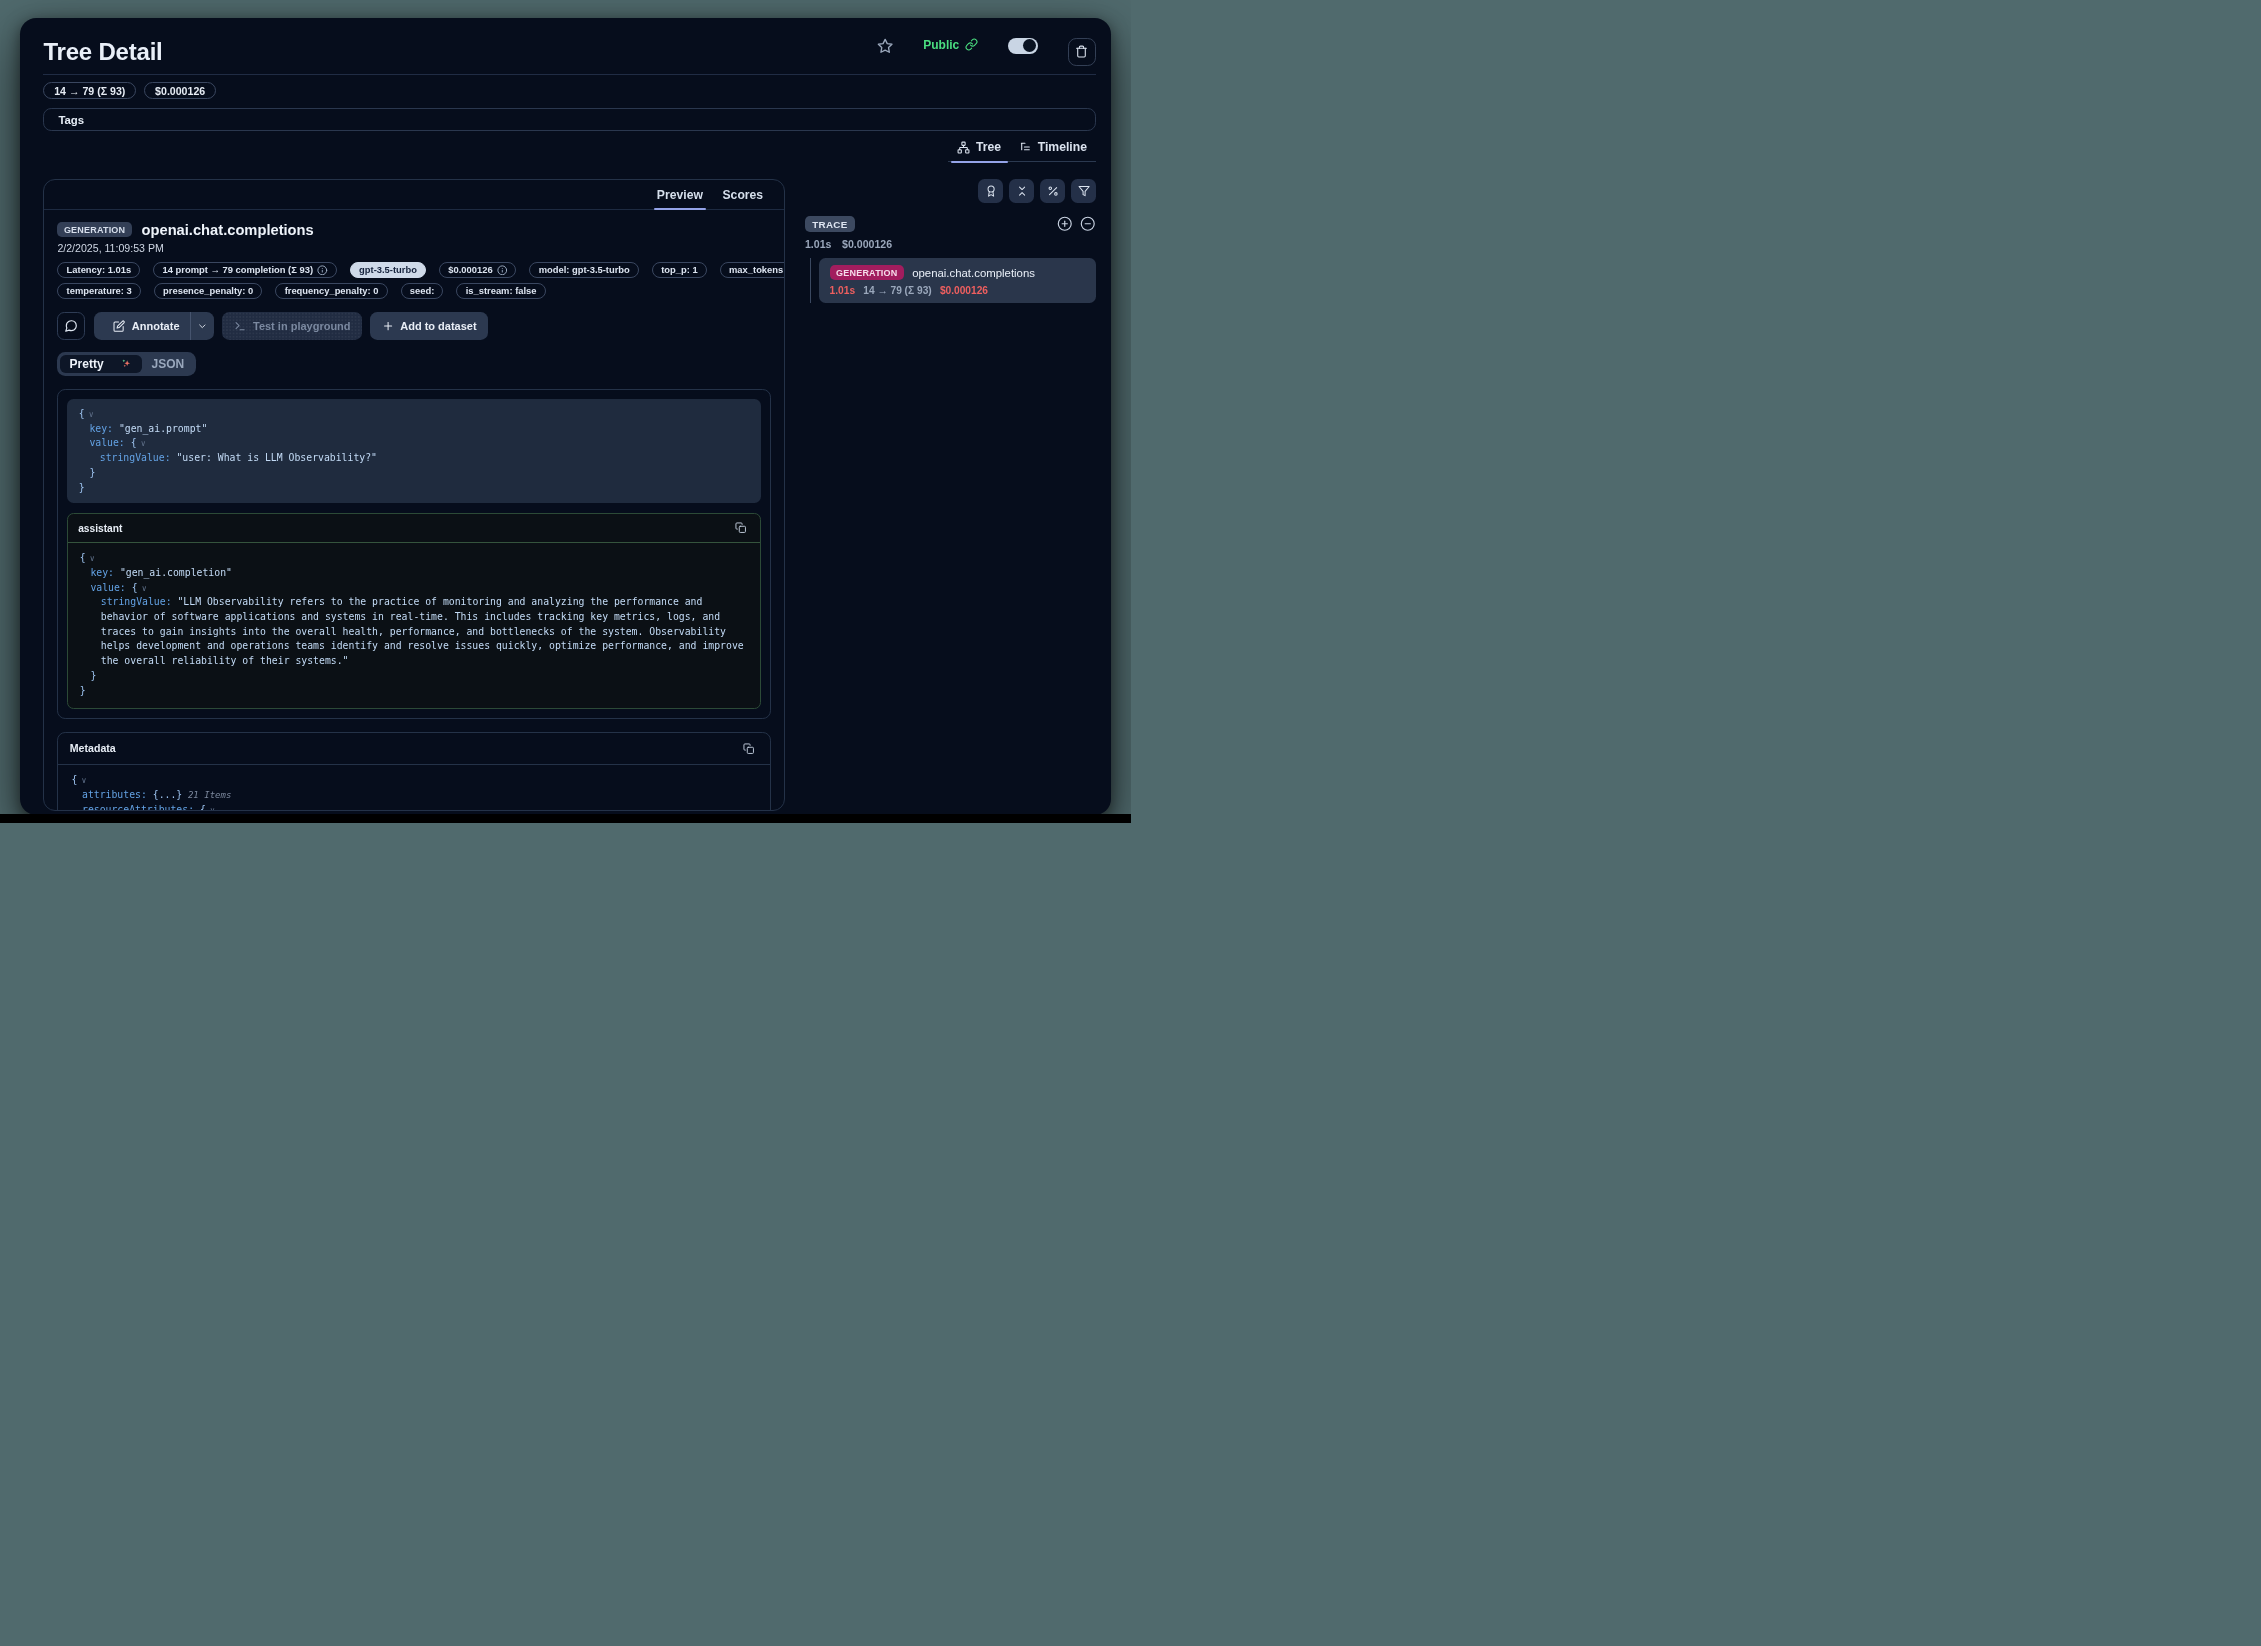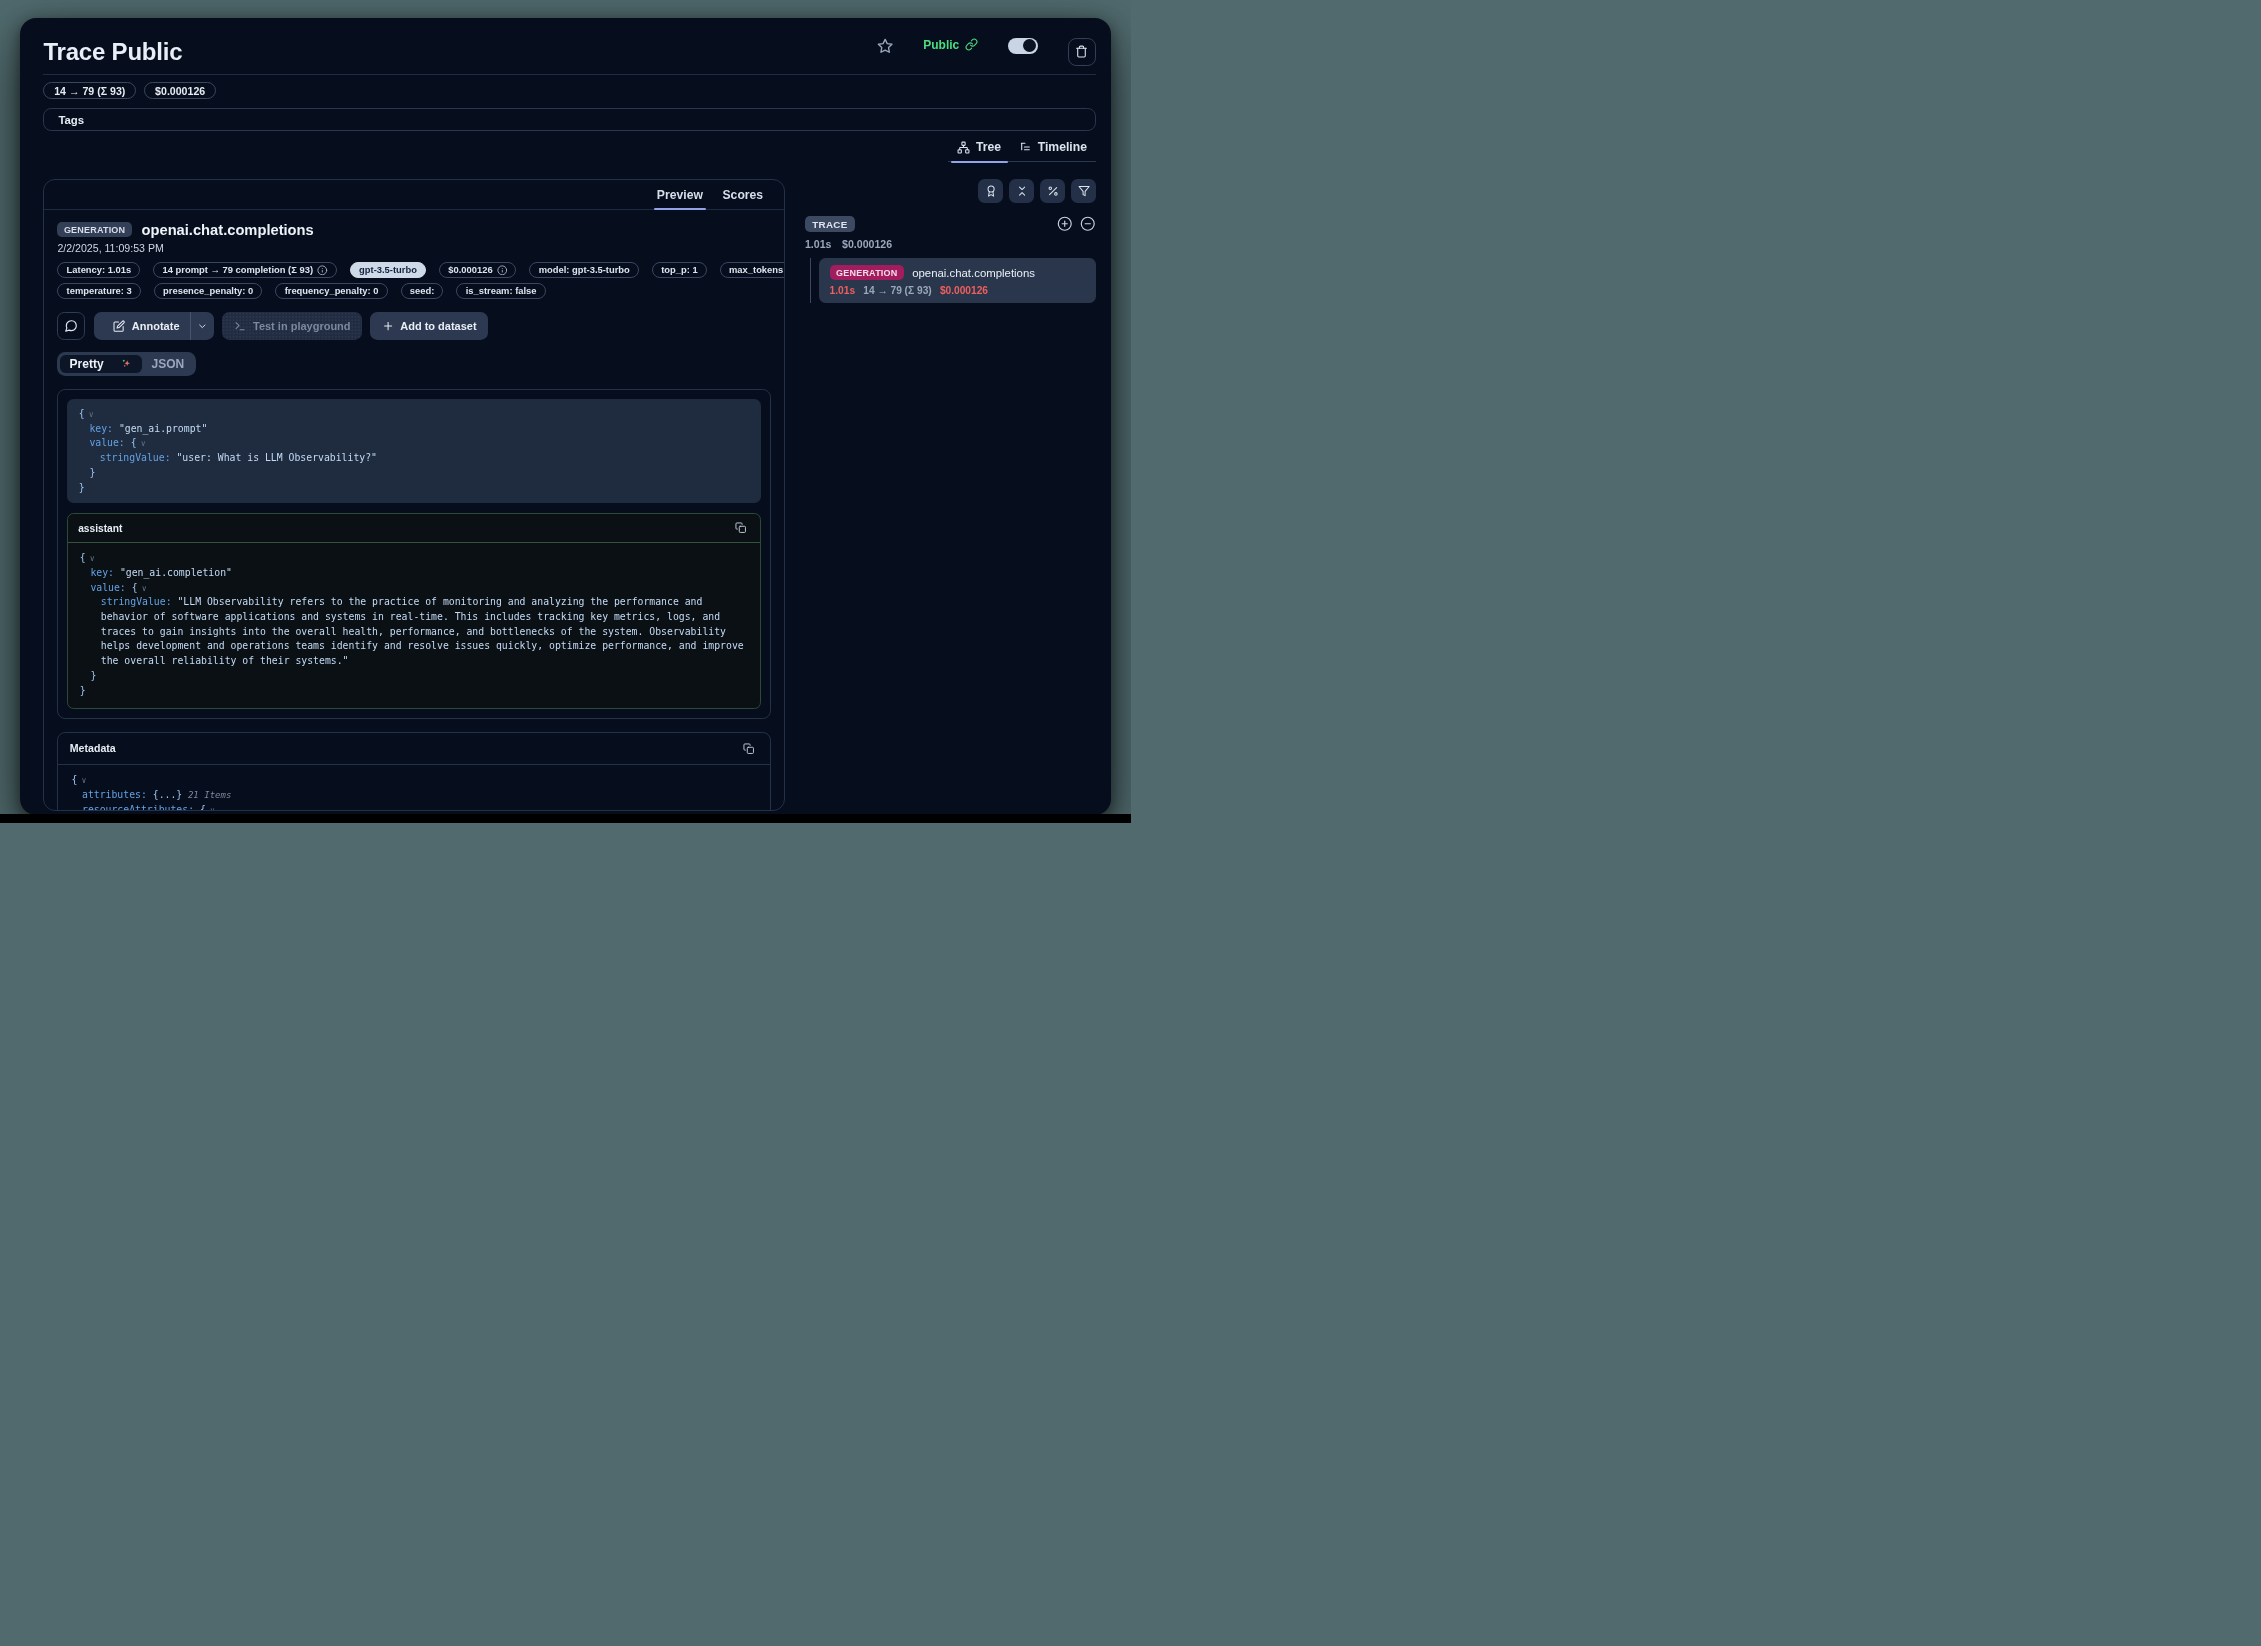--- a/index.html
+++ b/index.html
@@ -124,21 +124,21 @@
   .red { color:var(--red,#ef5f5f); }
   .grey { color:#9aa7bb; }
 </style>
 </head>
 <body>
 
 <div class="window">
   <div class="wrap">
 
     <div class="topbar">
-      <div class="page-title">Trace Public</div>
+      <div class="page-title">Tree Detail</div>
       <div class="controls">
         <span class="star-btn">
           <svg class="ic" viewBox="0 0 24 24">
               <polygon points="12 2 15.09 8.26 22 9.27 17 14.14 18.18 21.02 12 17.77 5.82 21.02 7 14.14 2 9.27 8.91 8.26 12 2"></polygon>
             </svg>
         </span>
         <span class="public-link">
           <span>Public</span>
           <svg class="ic" viewBox="0 0 24 24">
               <path d="M10 13a5 5 0 0 0 7.54.54l3-3a5 5 0 0 0-7.07-7.07l-1.72 1.71"></path>

